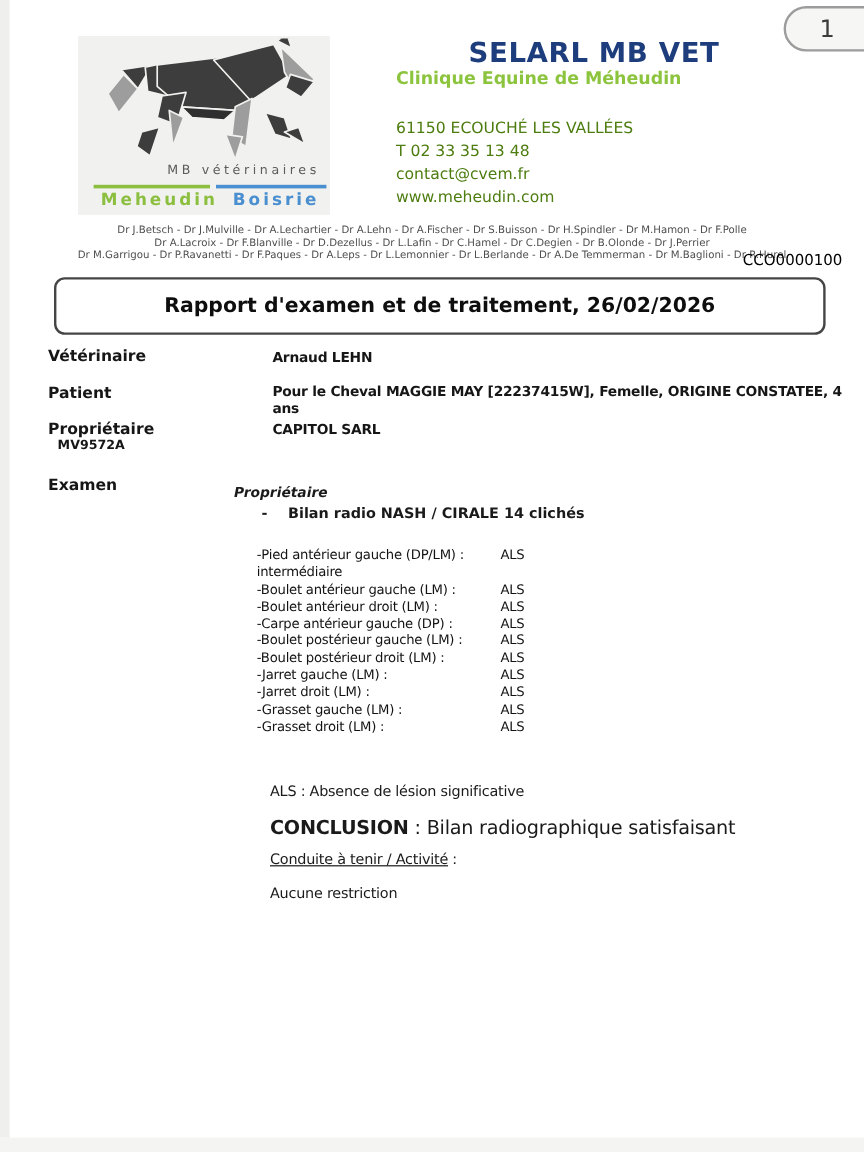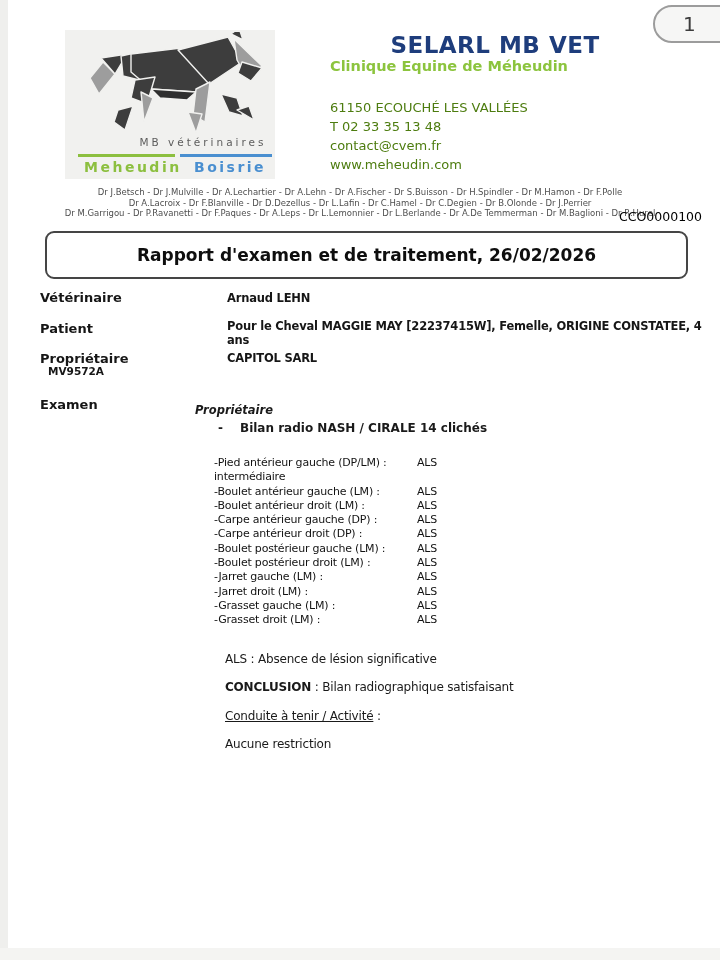--- a/index.html
+++ b/index.html
@@ -73,21 +73,21 @@
   .bullet-text{position:absolute;left:240px;top:421px;font-size:12px;font-weight:bold;}
 
   .radios{
     position:absolute;left:214px;top:456px;width:478px;
     font-size:11px;line-height:14.3px;letter-spacing:-.2px;color:#131313;
   }
   .rrow .site{display:inline-block;width:203px;white-space:nowrap;}
   .rrow .res{white-space:nowrap;}
 
   .als-note{position:absolute;left:225px;top:652px;font-size:12px;letter-spacing:-.2px;}
-  .conclusion{position:absolute;left:225px;top:680px;font-size:12px;letter-spacing:-.2px;}
+  .conclusion{position:absolute;left:225px;top:680px;font-size:16px;letter-spacing:-.2px;}
   .conclusion .c-label{font-weight:bold;}
   .conduct{position:absolute;left:225px;top:709px;font-size:12px;letter-spacing:-.2px;}
   .conduct .u{text-decoration:underline;}
   .no-restriction{position:absolute;left:225px;top:737px;font-size:12px;letter-spacing:-.2px;}
 </style>
 </head>
 <body>
 
 <div class="strip-left"></div>
 <div class="strip-bottom"></div>
@@ -168,21 +168,20 @@
 <div class="ortho">Propriétaire</div>
 <div class="bullet-dash">-</div>
 <div class="bullet-text">Bilan radio NASH / CIRALE 14 clichés</div>
 
 <div class="radios">
   <div class="rrow"><span class="site">-Pied antérieur gauche (DP/LM) :</span><span class="res">ALS</span></div>
   <div class="rrow">intermédiaire</div>
   <div class="rrow"><span class="site">-Boulet antérieur gauche (LM) :</span><span class="res">ALS</span></div>
   <div class="rrow"><span class="site">-Boulet antérieur droit (LM) :</span><span class="res">ALS</span></div>
   <div class="rrow"><span class="site">-Carpe antérieur gauche (DP) :</span><span class="res">ALS</span></div>
-  <div class="rrow"><span class="site">-Carpe antérieur droit (DP) :</span><span class="res">ALS</span></div>
   <div class="rrow"><span class="site">-Boulet postérieur gauche (LM) :</span><span class="res">ALS</span></div>
   <div class="rrow"><span class="site">-Boulet postérieur droit (LM) :</span><span class="res">ALS</span></div>
   <div class="rrow"><span class="site">-Jarret gauche (LM) :</span><span class="res">ALS</span></div>
   <div class="rrow"><span class="site">-Jarret droit (LM) :</span><span class="res">ALS</span></div>
   <div class="rrow"><span class="site">-Grasset gauche (LM) :</span><span class="res">ALS</span></div>
   <div class="rrow"><span class="site">-Grasset droit (LM) :</span><span class="res">ALS</span></div>
 </div>
 
 <div class="als-note">ALS : Absence de lésion significative</div>
 

